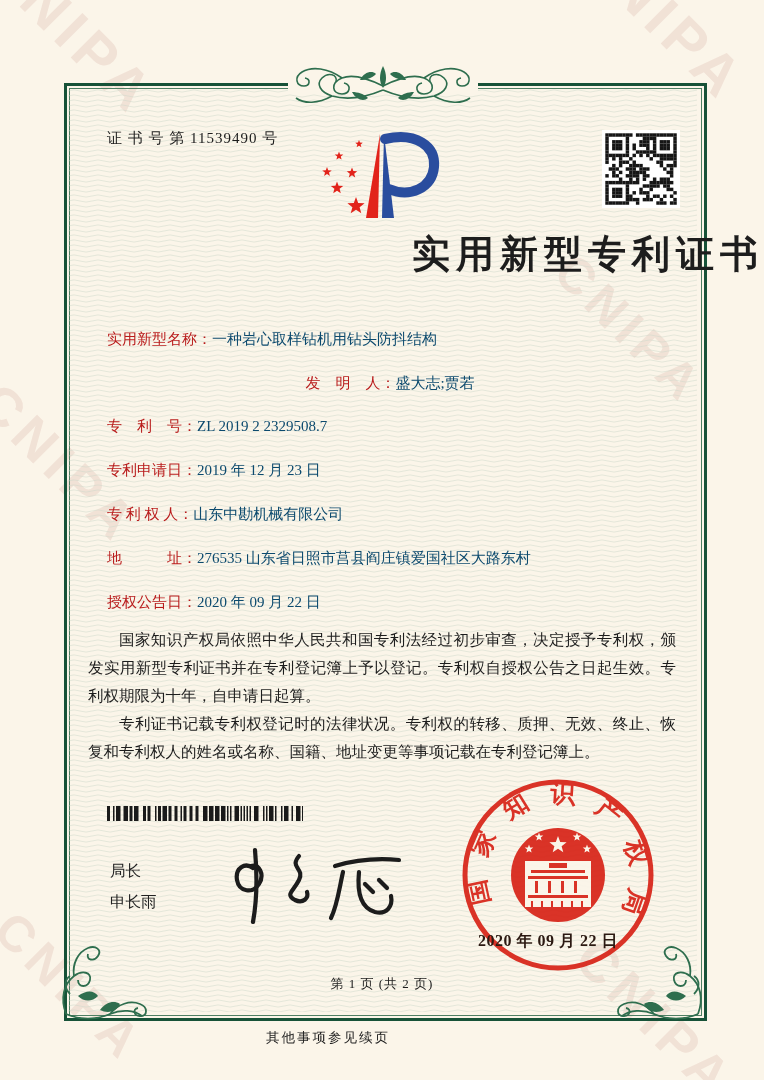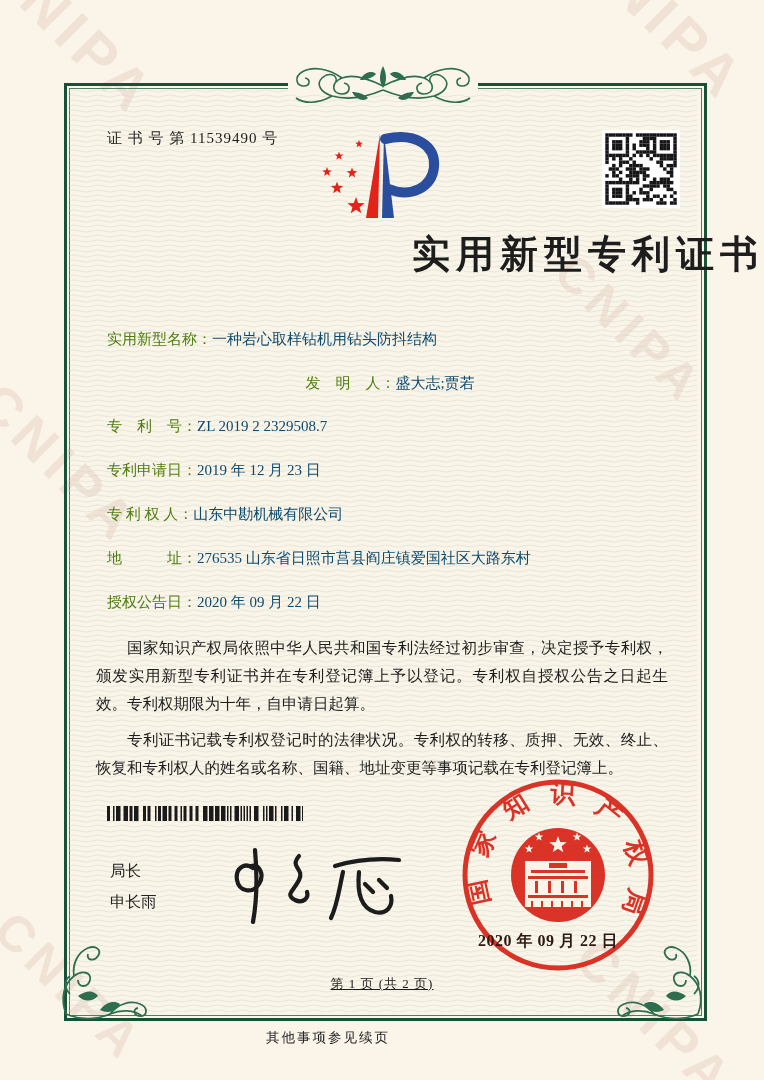--- a/index.html
+++ b/index.html
@@ -7,27 +7,27 @@
         font-family:"Liberation Serif","DejaVu Serif",serif;color:#1d1d1d;}
   .wm{position:absolute;font-family:"Liberation Sans","DejaVu Sans",sans-serif;font-weight:bold;
       color:rgba(205,152,138,0.20);letter-spacing:7px;transform:rotate(45deg);user-select:none;}
   .frame{position:absolute;left:64px;top:83px;width:637px;height:932px;border:3px solid #175238;}
   .frame-inner{position:absolute;left:2px;top:2px;right:2px;bottom:2px;border:1px solid #4d7f63;}
   .guilloche{position:absolute;left:68px;top:88px;}
   .abs{position:absolute;}
   .certno{left:107px;top:129px;font-size:15px;letter-spacing:1px;}
   .title{left:0;top:229px;width:764px;text-align:right;font-size:38px;font-weight:bold;letter-spacing:6px;}
   .field{left:107px;width:566px;font-size:15px;height:20px;white-space:nowrap;}
-  .flabel{color:#4d7c0f;}
+  .flabel{color:#b91c1c;}
   .fvalue{color:#0c4a6e;}
   .grant-pair{position:absolute;left:268px;top:0;}
   .bodytext{left:88px;top:626px;width:588px;font-size:15.5px;line-height:28px;text-align:justify;}
-  .bodytext p{margin:8px;text-indent:2em;}
+  .bodytext p{margin:0;text-indent:2em;}
   .signer{left:110px;font-family:"Liberation Sans","DejaVu Sans",sans-serif;font-size:15.5px;color:#222;}
-  .footer-page{left:0;top:975px;width:764px;text-align:center;font-size:13px;letter-spacing:1px;text-decoration:underline;}
+  .footer-page{left:0;top:975px;width:764px;text-align:center;font-size:13px;letter-spacing:1px;}
   .footer-note{left:0;top:1029px;width:656px;text-align:center;font-size:13.5px;letter-spacing:2px;}
   .seal-date{left:478px;top:931px;width:170px;font-size:16px;letter-spacing:0.5px;color:#2b1912;font-weight:bold;}
   .ornament-flip{transform:scaleX(-1);}
   svg{display:block;}
 </style>
 </head>
 <body>
 
 <div class="page">
 

